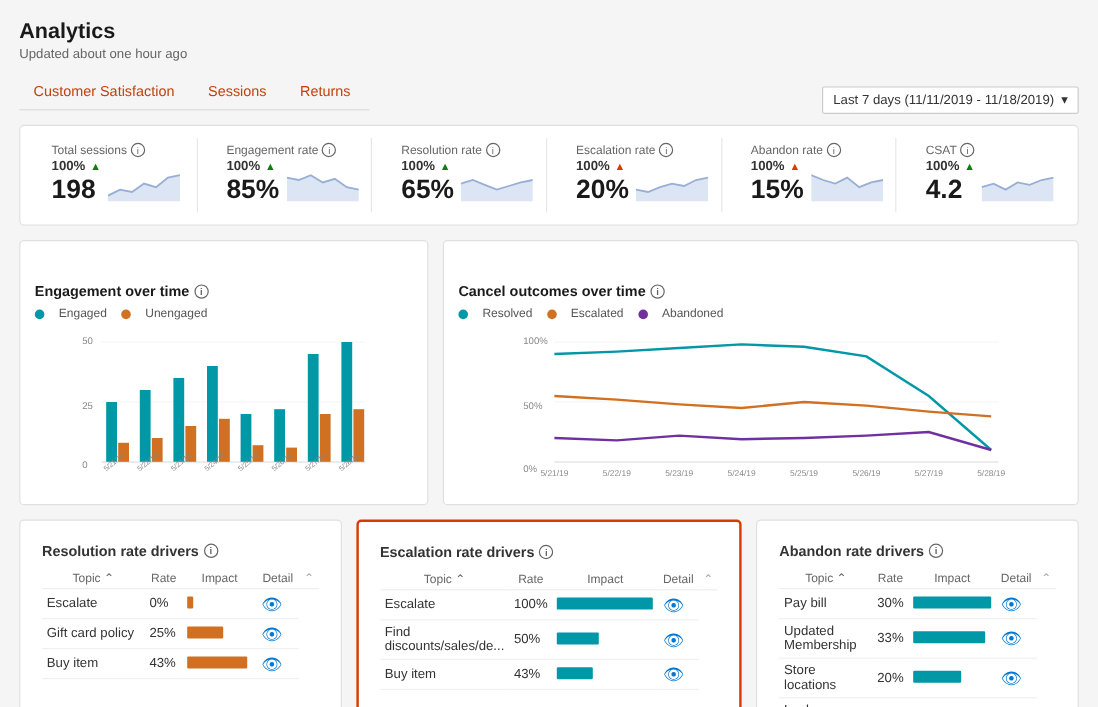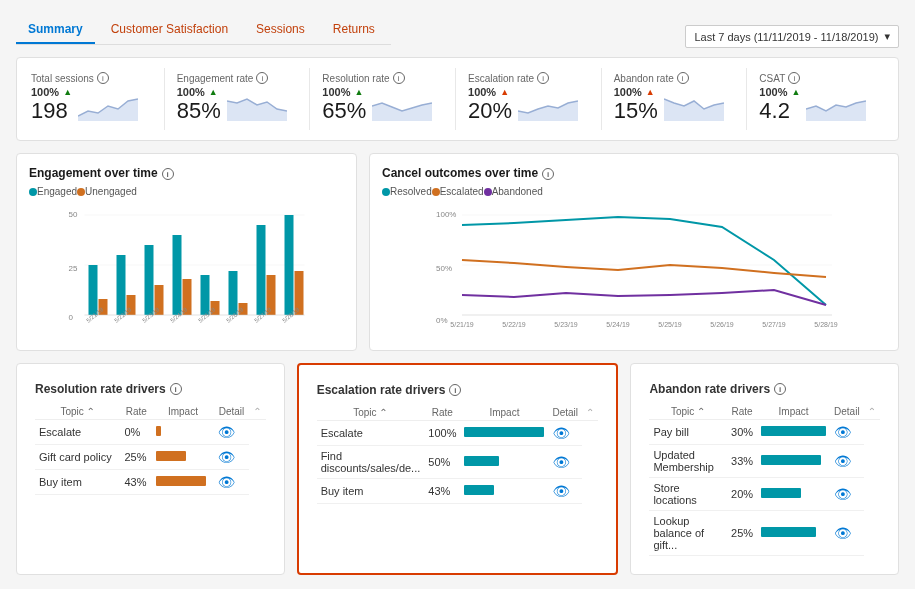--- a/index.html
+++ b/index.html
@@ -9,39 +9,39 @@
     .page-subtitle { font-size: 11px; color: #666; margin-bottom: 12px; }
     
     .tabs { display: flex; align-items: center; border-bottom: 1px solid #ddd; margin-bottom: 12px; }
     .tab { padding: 6px 12px; cursor: pointer; font-size: 12px; color: #c2410c; text-decoration: none; margin-right: 4px; border-bottom: 2px solid transparent; }
     .tab.active { color: #0078d4; border-bottom: 2px solid #0078d4; font-weight: 600; }
     
     .date-filter { margin-left: auto; border: 1px solid #ccc; border-radius: 2px; padding: 4px 8px; font-size: 11px; cursor: pointer; background: white; display: flex; align-items: center; gap: 6px; }
     
     
     .summary-row { display: flex; background: white; border: 1px solid #e0e0e0; border-radius: 4px; margin-bottom: 12px; padding: 10px 6px; gap: 4px; }
-    .summary-card { flex: 1; padding: 4px 8px; border-right: 1px solid #e8e8e8; }
+    .summary-card { flex: 1; padding: 4px 8px; border-right: 1px solid #e8e8e8; margin-left: 12px; }
     .summary-card:last-child { border-right: none; }
     .card-label { font-size: 10px; color: #666; display: flex; align-items: center; gap: 3px; white-space: nowrap; margin-bottom: 2px; }
-    .card-value { font-size: 22px; font-weight: 400; color: #1a1a1a; margin-bottom: 2px; }
+    .card-value { font-size: 22px; font-weight: 700; color: #1a1a1a; margin-bottom: 2px; }
     .arrow-up { color: #107c10; font-size: 9px; }
     .arrow-up-red { color: #d83b01; font-size: 9px; }
     .pct-val { font-size: 11px; font-weight: 600; }
     .info-icon { width: 12px; height: 12px; border-radius: 50%; border: 1px solid #666; display: inline-flex; align-items: center; justify-content: center; font-size: 8px; color: #666; }
     
     
     .sparkline { height: 30px; width: 60px; }
     
     
     .charts-row { display: flex; gap: 12px; margin-bottom: 12px; }
     .chart-card { background: white; border: 1px solid #e0e0e0; border-radius: 4px; padding: 12px; }
     .chart-card.left { flex: 1; }
     .chart-card.right { flex: 1.6; }
-    .chart-title { font-size: 12px; font-weight: 600; color: #1a1a1a; margin-bottom: 6px; display: flex; align-items: flex-end; gap: 4px; }
-    .chart-legend { display: flex; gap: 0; margin-bottom: 8px; font-size: 10px; color: #555; align-items: center; }
+    .chart-title { font-size: 12px; font-weight: 600; color: #1a1a1a; margin-bottom: 6px; display: flex; align-items: center; gap: 4px; margin-top: 23px; }
+    .chart-legend { display: flex; gap: 12px; margin-bottom: 8px; font-size: 10px; color: #555; align-items: center; }
     .legend-dot { width: 8px; height: 8px; border-radius: 50%; display: inline-block; }
     
     
     .tables-row { display: flex; gap: 12px; }
     .table-card { background: white; border: 1px solid #e0e0e0; border-radius: 4px; padding: 18px; flex: 1; }
     .table-card.highlighted { border: 2px solid #d83b01; }
     .table-title { font-size: 12px; font-weight: 600; margin-bottom: 8px; display: flex; align-items: center; gap: 4px; }
     .data-table { width: 100%; border-collapse: collapse; }
     .data-table th { font-size: 10px; color: #666; font-weight: 400; text-align: center; padding: 2px 4px; border-bottom: 1px solid #eee; }
     .data-table th.sort { cursor: pointer; }
@@ -51,25 +51,26 @@
     .detail-icon { color: #0078d4; font-size: 14px; cursor: pointer; }
     
     .tabs-header { display: flex; align-items: center; }
     
     svg text { font-family: 'Segoe UI', Arial, sans-serif; }
   </style>
 </head>
 <body>
 
 <div>
+  <div class="page-title">Analytics</div>
+  <div class="page-subtitle">Updated about one hour ago</div>
 </div>
 
 <div class="tabs-header">
   <div class="tabs">
-    <a class="tab active">Summary</a>
     <a class="tab">Customer Satisfaction</a>
     <a class="tab">Sessions</a>
     <a class="tab">Returns</a>
   </div>
   <div style="flex:1"></div>
   <div class="date-filter">
     <span>Last 7 days (11/11/2019 - 11/18/2019)</span>
     <span>▾</span>
   </div>
 </div>

